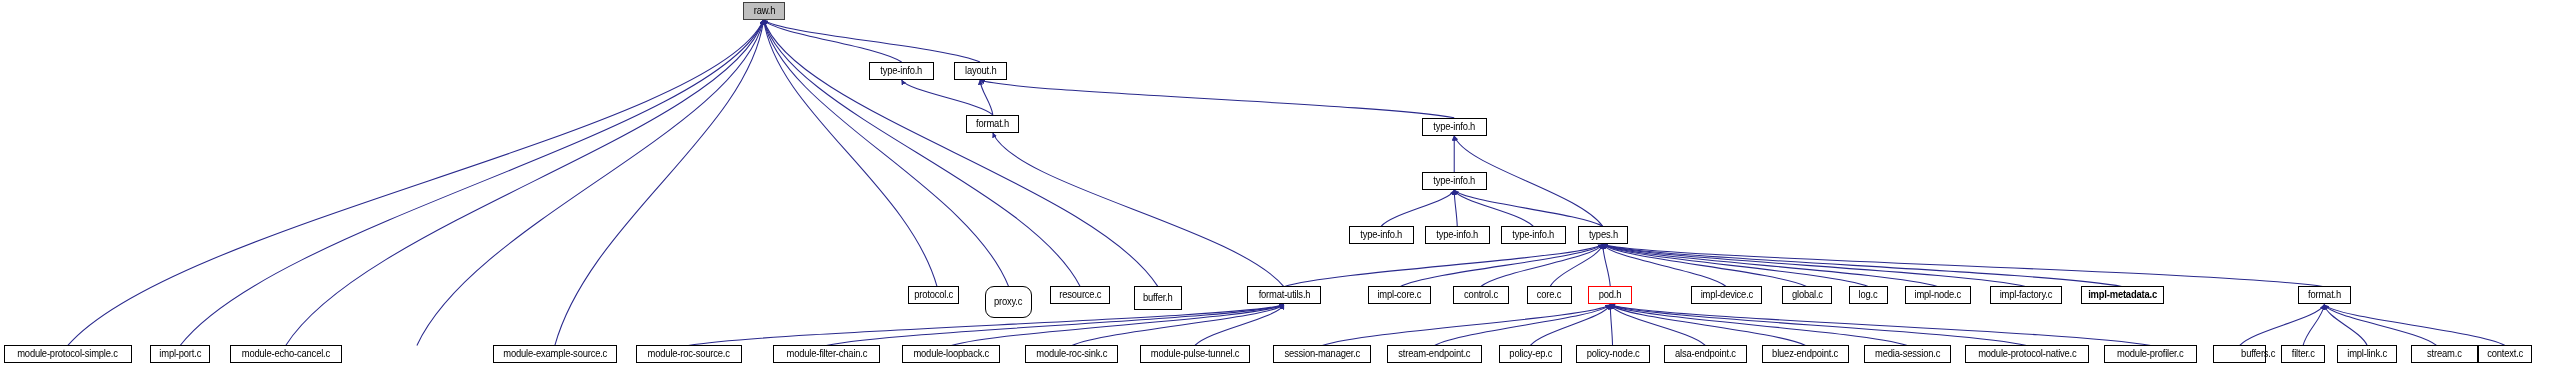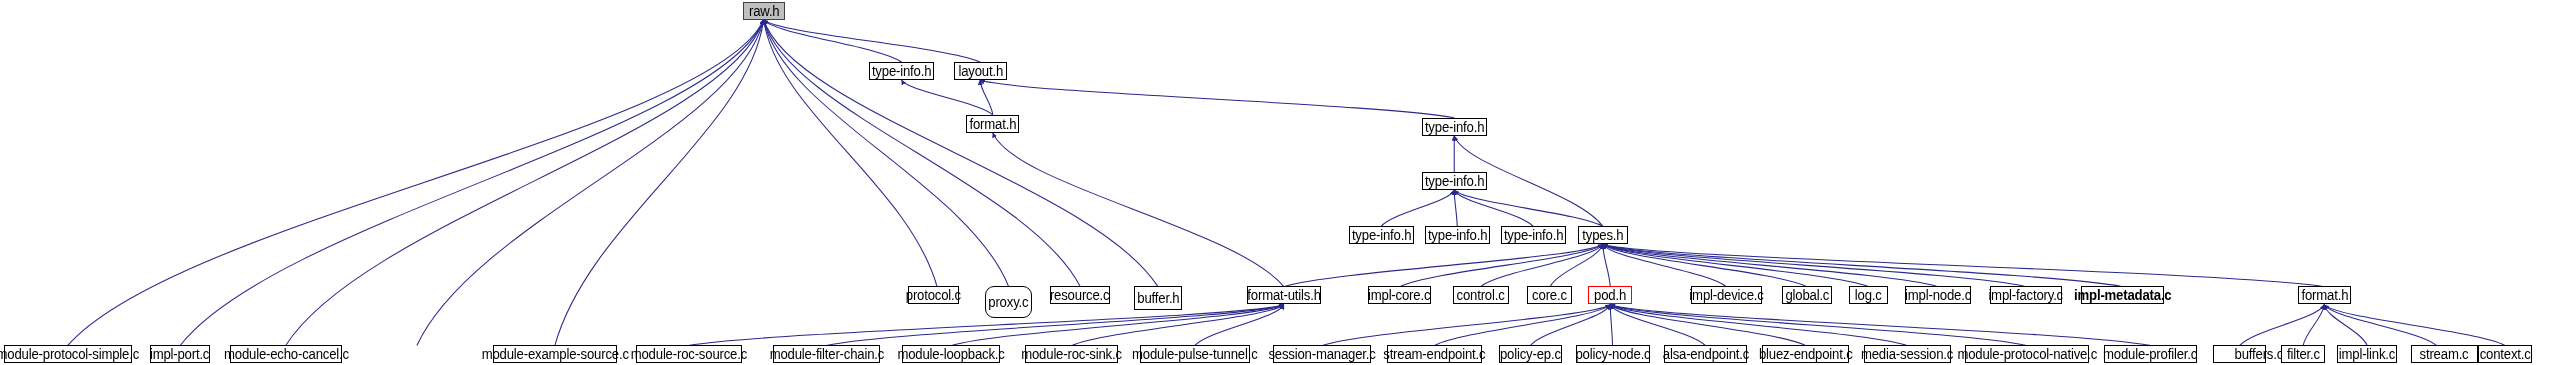--- a/index.html
+++ b/index.html
@@ -25,21 +25,21 @@
   }
   .node {
     position: absolute;
     box-sizing: border-box;
     display: flex;
     align-items: center;
     justify-content: center;
     background: #ffffff;
     border: 0.8px solid #000000;
     color: #000000;
-    font-size: 14px;
+    font-size: 10px;
     line-height: 1;
     white-space: nowrap;
     letter-spacing: -0.2px;
     z-index: 5;
   }
   .node.root {
     background: #bfbfbf;
     border: 0.8px solid #404040;
   }
   .node.current {

